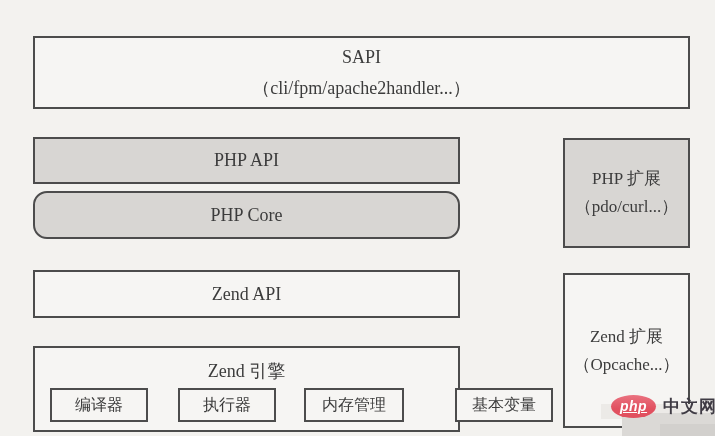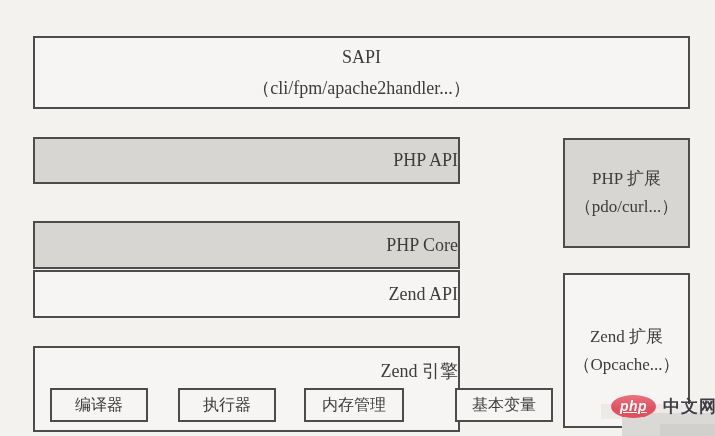--- a/index.html
+++ b/index.html
@@ -34,23 +34,23 @@
     display:flex;
     flex-direction:column;
     align-items:center;
     justify-content:center;
     color:var(--text);
     font-size:18px;
     text-align:center;
   }
   .box.gray{background:var(--box-gray);}
   .sapi{left:33px;top:36px;width:657px;height:73px;line-height:31px;}
-  .row{left:33px;width:427px;align-items:flex-end;}
+  .row{left:33px;width:427px;}
   .php-api{top:137px;height:47px;}
-  .php-core{top:221px;height:48px;}
+  .php-core{top:191px;height:48px;border-radius:14px;}
   .zend-api{top:270px;height:48px;}
   .zend-engine{top:346px;height:86px;justify-content:flex-start;padding-top:10px;}
   .zend-engine .engine-title{font-size:18px;line-height:26px;}
   .component{
     position:absolute;
     top:40px;height:34px;
     box-sizing:border-box;
     border:2px solid var(--border);
     background:var(--box-light);
     display:flex;align-items:center;justify-content:center;

